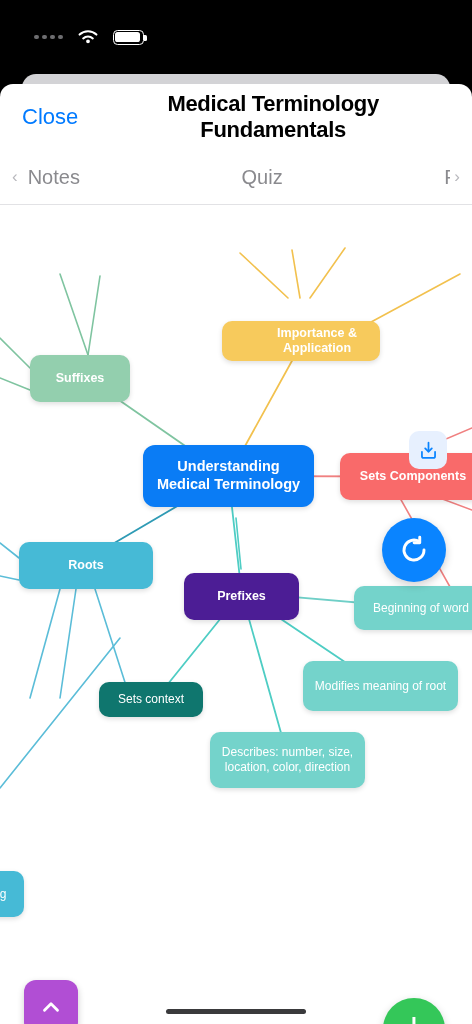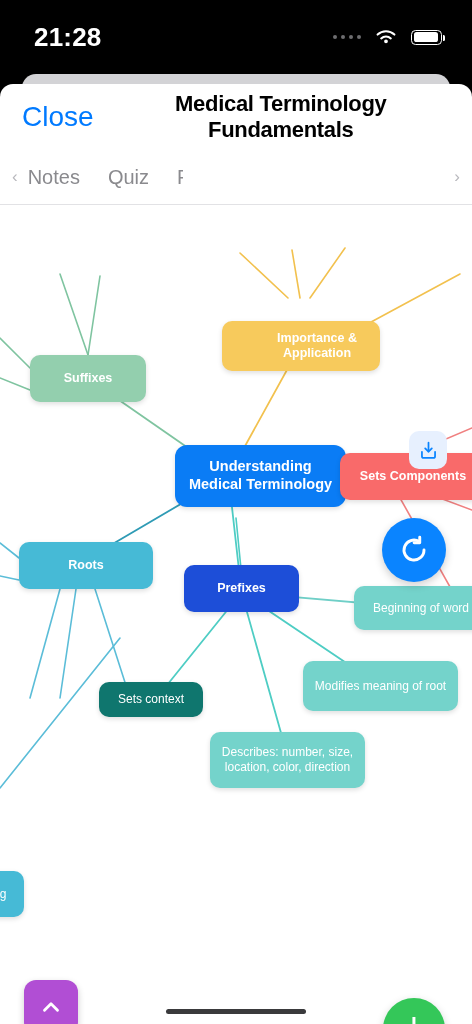--- a/index.html
+++ b/index.html
@@ -38,32 +38,32 @@
   .sheet{
     position:absolute; top:84px; left:0; width:472px; height:940px;
     background:#fff; border-radius:13px 13px 0 0; overflow:hidden;
   }
 
   
   .header{
     height:66px; display:flex; align-items:center; padding:0 22px; gap:18px;
   }
   .close-btn{
-    color:#007AFF; font-size:28px; background:none; border:none;
+    color:#007AFF; font-size:22px; background:none; border:none;
     font-family:"Liberation Sans", sans-serif; cursor:pointer; padding:0;
   }
   .header-title{ font-size:22px; font-weight:bold; color:#000; letter-spacing:-.3px;text-align:center; }
 
   
   .tabbar{
     height:55px; display:flex; align-items:center; position:relative;
     border-bottom:1px solid #e2e2e5; padding:0 8px;
   }
   .tab-arrow{ color:#b8b8bd; font-size:17px; padding:0 4px; user-select:none; }
-  .tabs{ display:flex; align-items:center; flex:1; overflow:hidden;gap:16px; }
+  .tabs{ display:flex; align-items:center; flex:1; justify-content:space-between; overflow:hidden; }
   .tab{
     font-size:20px; color:#8a8a8e; padding:0 6px; position:relative;
     height:55px; display:flex; align-items:center; white-space:nowrap; cursor:pointer;
   }
   .tab.active{ color:#007AFF; font-weight:500; }
   .tab.active::after{
     content:""; position:absolute; left:0; right:0; bottom:0; height:3px;
     background:#007AFF; border-radius:2px;
   }
   .tab.cut{ max-width:10px; overflow:hidden; color:#8a8a8e; }
@@ -113,21 +113,20 @@
   
   .home-ind{
     position:absolute; bottom:10px; left:50%; transform:translateX(-50%);
     width:140px; height:5px; border-radius:3px; background:#3a3a3c;
   }
 </style>
 </head>
 <body>
 
 <div class="status-bar">
-  <div class="status-time">21:28</div>
   <div class="status-right">
     <span class="sig-dots">
         <i></i>
         <i></i>
         <i></i>
         <i></i>
       </span>
     <span class="wifi">
       <svg viewBox="0 0 24 18" width="24" height="18">
         <path d="M12 15.2a1.9 1.9 0 100-3.8 1.9 1.9 0 000 3.8z" fill="#fff"></path>
@@ -185,36 +184,36 @@
         <line x1="30" y1="185" x2="0" y2="173" stroke="#7fc4a0" stroke-width="1.6" stroke-linecap="round"></line>
         <line x1="19" y1="353" x2="0" y2="338" stroke="#5bbdd8" stroke-width="1.6" stroke-linecap="round"></line>
         <line x1="19" y1="375" x2="0" y2="371" stroke="#5bbdd8" stroke-width="1.6" stroke-linecap="round"></line>
         <line x1="60" y1="384" x2="30" y2="493" stroke="#5bbdd8" stroke-width="1.6" stroke-linecap="round"></line>
         <line x1="76" y1="384" x2="60" y2="493" stroke="#5bbdd8" stroke-width="1.6" stroke-linecap="round"></line>
         <line x1="95" y1="384" x2="130" y2="493" stroke="#5bbdd8" stroke-width="1.6" stroke-linecap="round"></line>
         <line x1="0" y1="583" x2="120" y2="433" stroke="#5bbdd8" stroke-width="1.6" stroke-linecap="round"></line>
         <line x1="241" y1="364" x2="236" y2="313" stroke="#4ecdc4" stroke-width="1.6" stroke-linecap="round"></line>
       </svg>
     <div id="nodes">
-        <div class="node central" style="left: 143px; top: 240px; width: 171px; height: 62px; background: rgb(10, 124, 245); margin-left: 32px;">
+        <div class="node central" style="left: 143px; top: 240px; width: 171px; height: 62px; background: rgb(10, 124, 245);">
           <span>Understanding Medical Terminology</span>
         </div>
-        <div class="node branch" style="left: 222px; top: 116px; width: 158px; height: 50px; background: rgb(247, 202, 92); padding-left: 40px;">
+        <div class="node branch" style="left: 222px; top: 116px; width: 158px; height: 40px; background: rgb(247, 202, 92); padding-left: 40px;">
           <span>Importance &amp; Application</span>
         </div>
         <div class="node branch" style="left: 340px; top: 248px; width: 146px; height: 47px; background: rgb(249, 106, 106);">
           <span>Sets Components</span>
         </div>
-        <div class="node branch" style="left: 30px; top: 150px; width: 116px; height: 47px; background: rgb(147, 207, 174);">
+        <div class="node branch" style="left: 30px; top: 150px; width: 100px; height: 47px; background: rgb(147, 207, 174);">
           <span>Suffixes</span>
         </div>
         <div class="node branch" style="left: 19px; top: 337px; width: 134px; height: 47px; background: rgb(70, 186, 214);">
           <span>Roots</span>
         </div>
-        <div class="node branch" style="left: 184px; top: 360px; width: 115px; height: 47px; background: #1d4ed8;">
+        <div class="node branch" style="left: 184px; top: 368px; width: 115px; height: 47px; background: #4c1d95;">
           <span>Prefixes</span>
         </div>
         <div class="node leaf" style="left: 354px; top: 381px; width: 134px; height: 44px; background: rgb(116, 211, 203);">
           <span>Beginning of word</span>
         </div>
         <div class="node leaf" style="left: 303px; top: 456px; width: 155px; height: 50px; background: rgb(116, 211, 203);">
           <span>Modifies meaning of root</span>
         </div>
         <div class="node leaf" style="left: 210px; top: 527px; width: 155px; height: 56px; background: rgb(116, 211, 203);">
           <span>Describes: number, size, location, color, direction</span>

